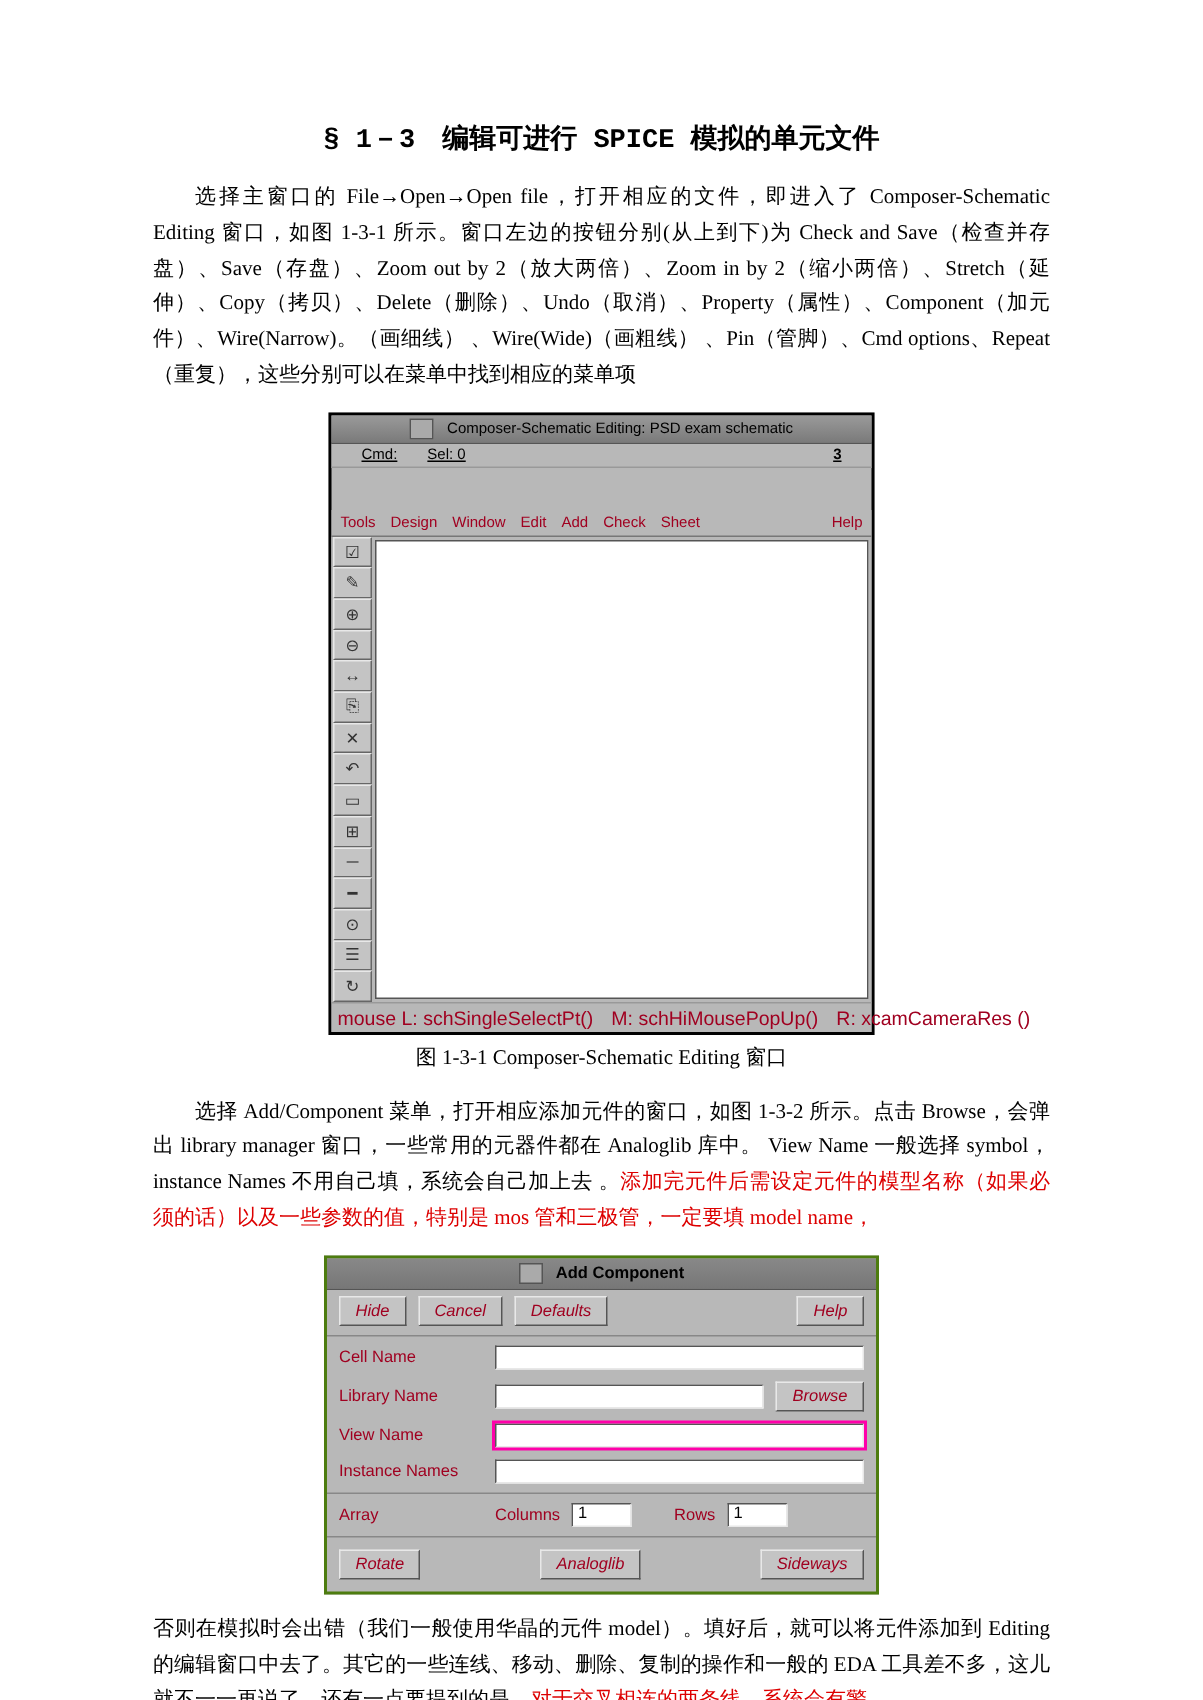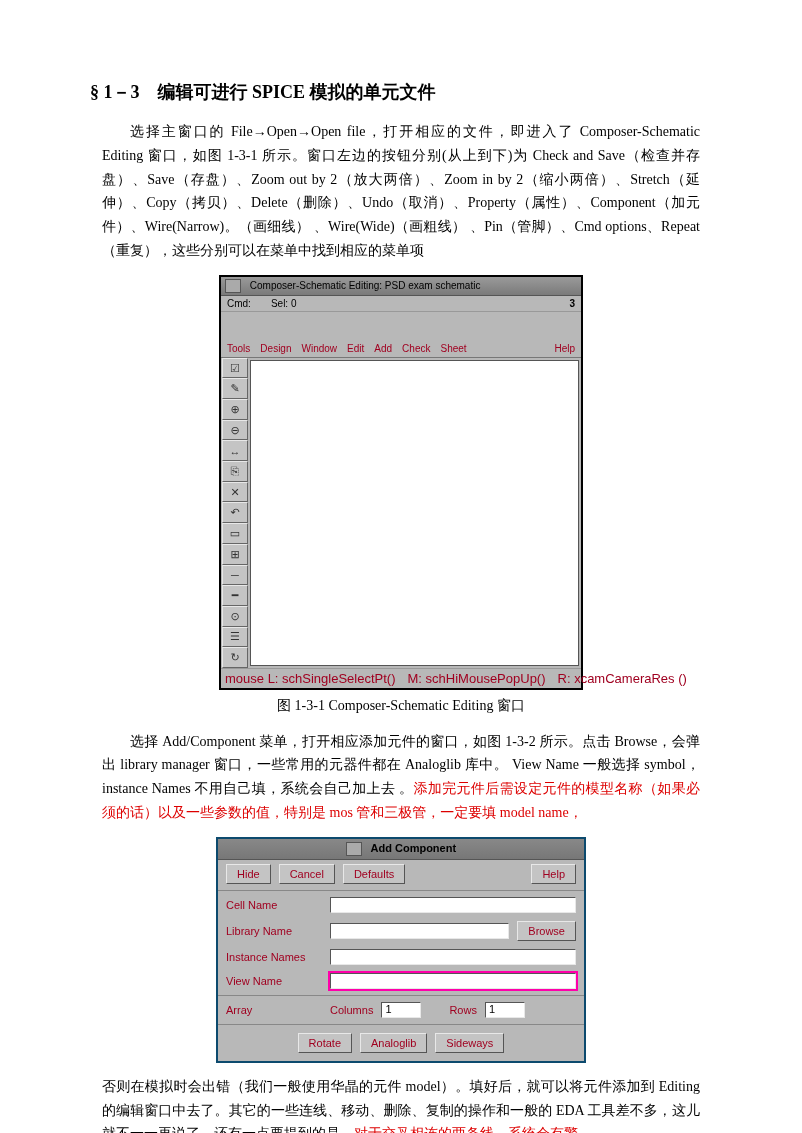--- a/index.html
+++ b/index.html
@@ -8,25 +8,25 @@
     background: #fff;
     font-family: "Times New Roman", "SimSun", serif;
     font-size: 14px;
     color: #000;
     width: 802px;
   }
   .page {
     padding: 80px 90px 40px 90px;
   }
   .section-title {
-    text-align: left;
+    text-align: center;
     font-size: 18px;
     font-weight: bold;
     margin-bottom: 16px;
-    font-family: Liberation Serif, serif;
+    font-family: Liberation Mono, monospace;
   }
   .para {
     text-indent: 2em;
     line-height: 1.7;
     text-align: justify;
     margin: 12px;
   }
   .red { color: #d00; }
   .fig-caption {
     text-align: center;
@@ -40,29 +40,31 @@
     border: 2px solid #000;
     background: #b8b8b8;
     font-family: Arial, sans-serif;
     font-size: 10px;
   }
   .titlebar {
     background: linear-gradient(#9a9a9a,#7a7a7a);
     color: #000;
     padding: 2px 4px;
     font-size: 10px;
+    text-align: center;
     border-bottom: 1px solid #555;
   }
   .cmdbar {
     background: #b8b8b8;
-    padding: 2px 6px;
+    padding: 2px 20px;
     font-size: 10px;
     display: flex;
     gap: 20px;
     border-bottom: 1px solid #999;
+    text-decoration: underline;
   }
   .cmdbar .right { margin-left: auto; font-weight: bold;}
   .menubar {
     background: #b8b8b8;
     padding: 3px 6px;
     font-size: 10px;
     display: flex;
     gap: 10px;
     color: #a00020;
     border-bottom: 1px solid #777;
@@ -107,21 +109,21 @@
     color: #a00020;
     display: flex;
     gap: 12px;
     border-top: 1px solid #999;
   }
   .statusbar .statspan { white-space: nowrap; }
   
   .fig2 {
     width: 366px;
     margin: 6px auto 4px auto;
-    border: 2px solid #0c4a6e;
+    border: 2px solid #4d7c0f;
     background: #b8b8b8;
     font-family: Arial, sans-serif;
     font-size: 11px;
   }
   .dlg-title {
     background: linear-gradient(#888,#777);
     text-align: center;
     font-weight: bold;
     padding: 3px;
     border-bottom: 1px solid #555;
@@ -135,20 +137,21 @@
     padding: 4px 8px;
     gap: 8px;
   }
   .dlg-btn {
     background: #c4c4c4;
     border: 1px solid;
     border-color: #e8e8e8 #555 #555 #e8e8e8;
     padding: 3px 10px;
     color: #a00020;
     font-size: 11px;
+    font-style: italic;
   }
   .dlg-field {
     background: #fff;
     border: 1px solid;
     border-color: #555 #e8e8e8 #e8e8e8 #555;
     height: 16px;
     box-sizing: border-box;
   }
   .dlg-label {
     color: #a00020;
@@ -239,37 +242,37 @@
     <div class="dlg-row">
       <span class="dlg-label">Cell Name</span>
       <span class="dlg-field" style="flex:1"></span>
     </div>
     <div class="dlg-row">
       <span class="dlg-label">Library Name</span>
       <span class="dlg-field" style="flex:1"></span>
       <span class="dlg-btn">Browse</span>
     </div>
     <div class="dlg-row">
+      <span class="dlg-label">View Name</span>
+      <span class="dlg-field pinkbox" style="flex:1"></span>
+    </div>
+    <div class="dlg-row">
       <span class="dlg-label">Instance Names</span>
       <span class="dlg-field" style="flex:1"></span>
-    </div>
-    <div class="dlg-row">
-      <span class="dlg-label">View Name</span>
-      <span class="dlg-field pinkbox" style="flex:1"></span>
     </div>
     <div class="dlg-sep"></div>
     <div class="dlg-row">
       <span class="dlg-label">Array</span>
       <span class="dlg-label-sm">Columns</span>
       <span class="dlg-field" style="width:40px;padding-left:3px;">1</span>
       <span class="dlg-label-sm" style="margin-left:20px">Rows</span>
       <span class="dlg-field" style="width:40px;padding-left:3px;">1</span>
     </div>
     <div class="dlg-sep"></div>
-    <div class="dlg-row" style="justify-content:center;padding:6px 8px 8px 8px">
+    <div class="dlg-row" style="justify-content:space-between;padding:6px 8px 8px 8px">
       <span class="dlg-btn">Rotate</span>
       <span class="dlg-btn">Analoglib</span>
       <span class="dlg-btn">Sideways</span>
     </div>
   </div>
 
 
   <p class="para" style="text-indent:0">
     <span>否则在模拟时会出错（我们一般使用华晶的元件 model）。填好后，就可以将元件添加到 Editing 的编辑窗口中去了。其它的一些连线、移动、删除、复制的操作和一般的 EDA 工具差不多，这儿就不一一再说了。还有一点要提到的是，</span><span class="red">对于交叉相连的两条线，系统会有警</span>
   </p>

